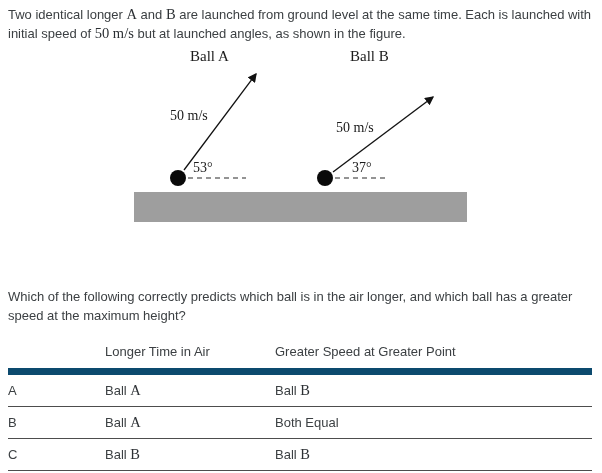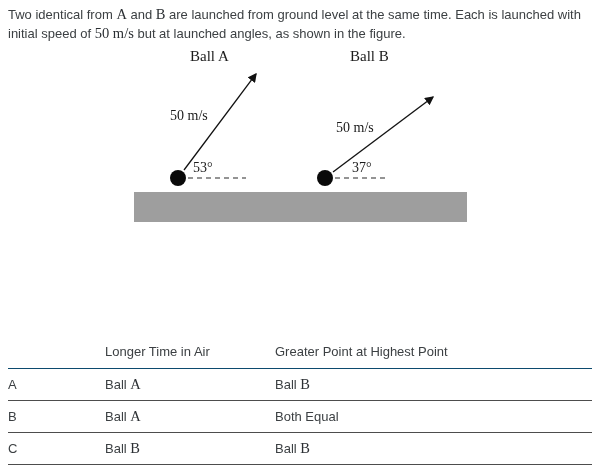--- a/index.html
+++ b/index.html
@@ -38,38 +38,38 @@
   }
 
   table.answers {
     position: absolute; left: 8px; top: 340px; width: 584px;
     border-collapse: collapse;
     font-size: 13px; color: #3c4043;
   }
   table.answers th {
     font-weight: 400; text-align: left;
     padding: 4px 0 9px 0;
-    border-bottom: 1px solid #0c4a6e;
+    border-bottom: 7px solid #0c4a6e;
     font-size: 13px;
   }
   table.answers td {
     padding: 7px 0 7px 0;
     border-bottom: 1px solid #4d4d4d;
     vertical-align: middle;
   }
   td.letter, th.letter { padding-left: 27px; }
   col.c1 { width: 97px; }
   col.c2 { width: 170px; }
 </style>
 </head>
 <body>
 
 <div class="page">
 
-  <p class="intro"><span>Two identical from </span><span class="math">A</span><span> and </span><span class="math">B</span><span> are launched from ground level at the same time. Each is launched with initial speed of </span><span class="math">50 m/s</span><span> but at launched angles, as shown in the figure.</span></p>
+  <p class="intro"><span>Two identical longer </span><span class="math">A</span><span> and </span><span class="math">B</span><span> are launched from ground level at the same time. Each is launched with initial speed of </span><span class="math">50 m/s</span><span> but at launched angles, as shown in the figure.</span></p>
 
   <div class="figure">
     <svg width="602" height="200" viewBox="0 0 602 200">
       <defs>
         <marker id="ah" viewBox="0 0 10 10" refX="8.5" refY="5" markerWidth="7" markerHeight="7" orient="auto">
           <path d="M0,0 L10,5 L0,10 Z" fill="#111"></path>
         </marker>
       </defs>
 
       <rect x="134" y="152" width="333" height="30" fill="#9e9e9e"></rect>
@@ -84,32 +84,33 @@
 
       <text x="190" y="21" class="fig-serif fig-title">Ball A</text>
       <text x="350" y="21" class="fig-serif fig-title">Ball B</text>
       <text x="170" y="80" class="fig-serif fig-small">50 m/s</text>
       <text x="336" y="92" class="fig-serif fig-small">50 m/s</text>
       <text x="193" y="132" class="fig-serif fig-small">53°</text>
       <text x="352" y="132" class="fig-serif fig-small">37°</text>
     </svg>
   </div>
 
+  <p class="question">Which of the following correctly predicts which ball is in the air longer, and which ball has a greater speed at the maximum height?</p>
 
   <table class="answers">
     <colgroup>
         <col class="c1">
         <col class="c2">
         <col>
       </colgroup>
     <thead>
       <tr>
         <th class="letter"></th>
         <th>Longer Time in Air</th>
-        <th>Greater Point at Highest Point</th>
+        <th>Greater Speed at Greater Point</th>
       </tr>
     </thead>
     <tbody>
       <tr>
         <td class="letter">A</td>
         <td><span>Ball </span><span class="math">A</span></td>
         <td><span>Ball </span><span class="math">B</span></td>
       </tr>
       <tr>
         <td class="letter">B</td>

